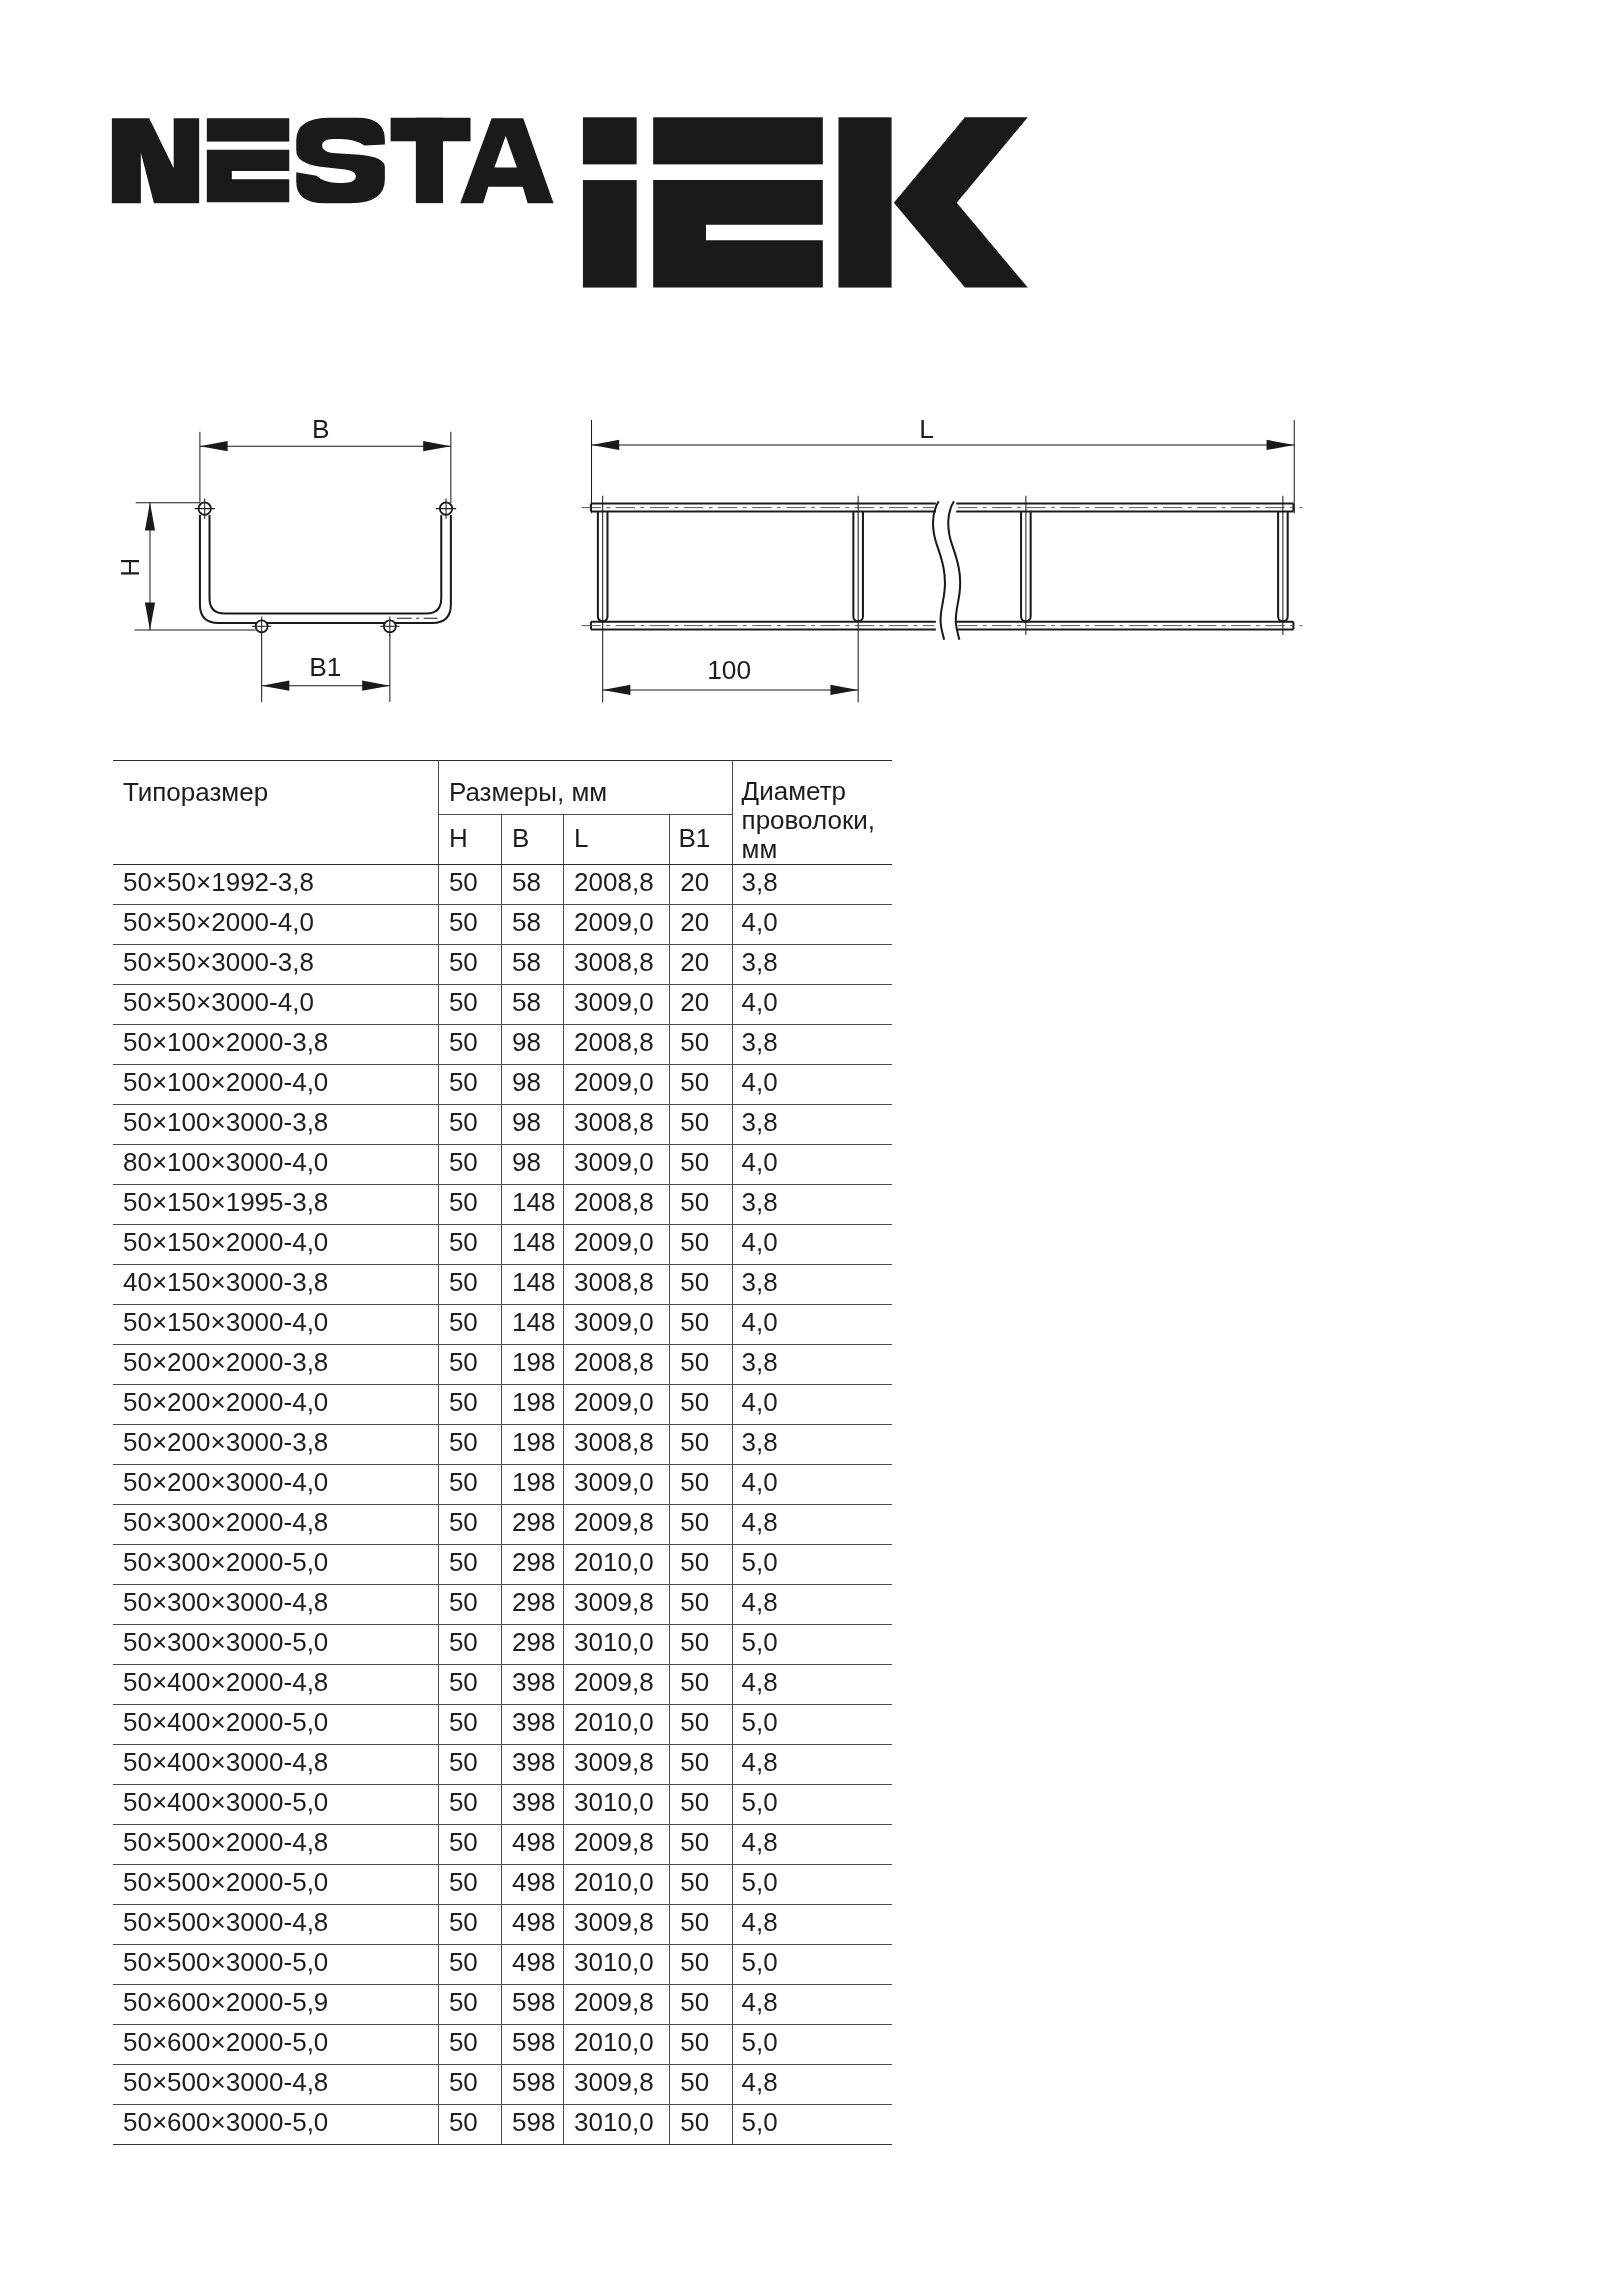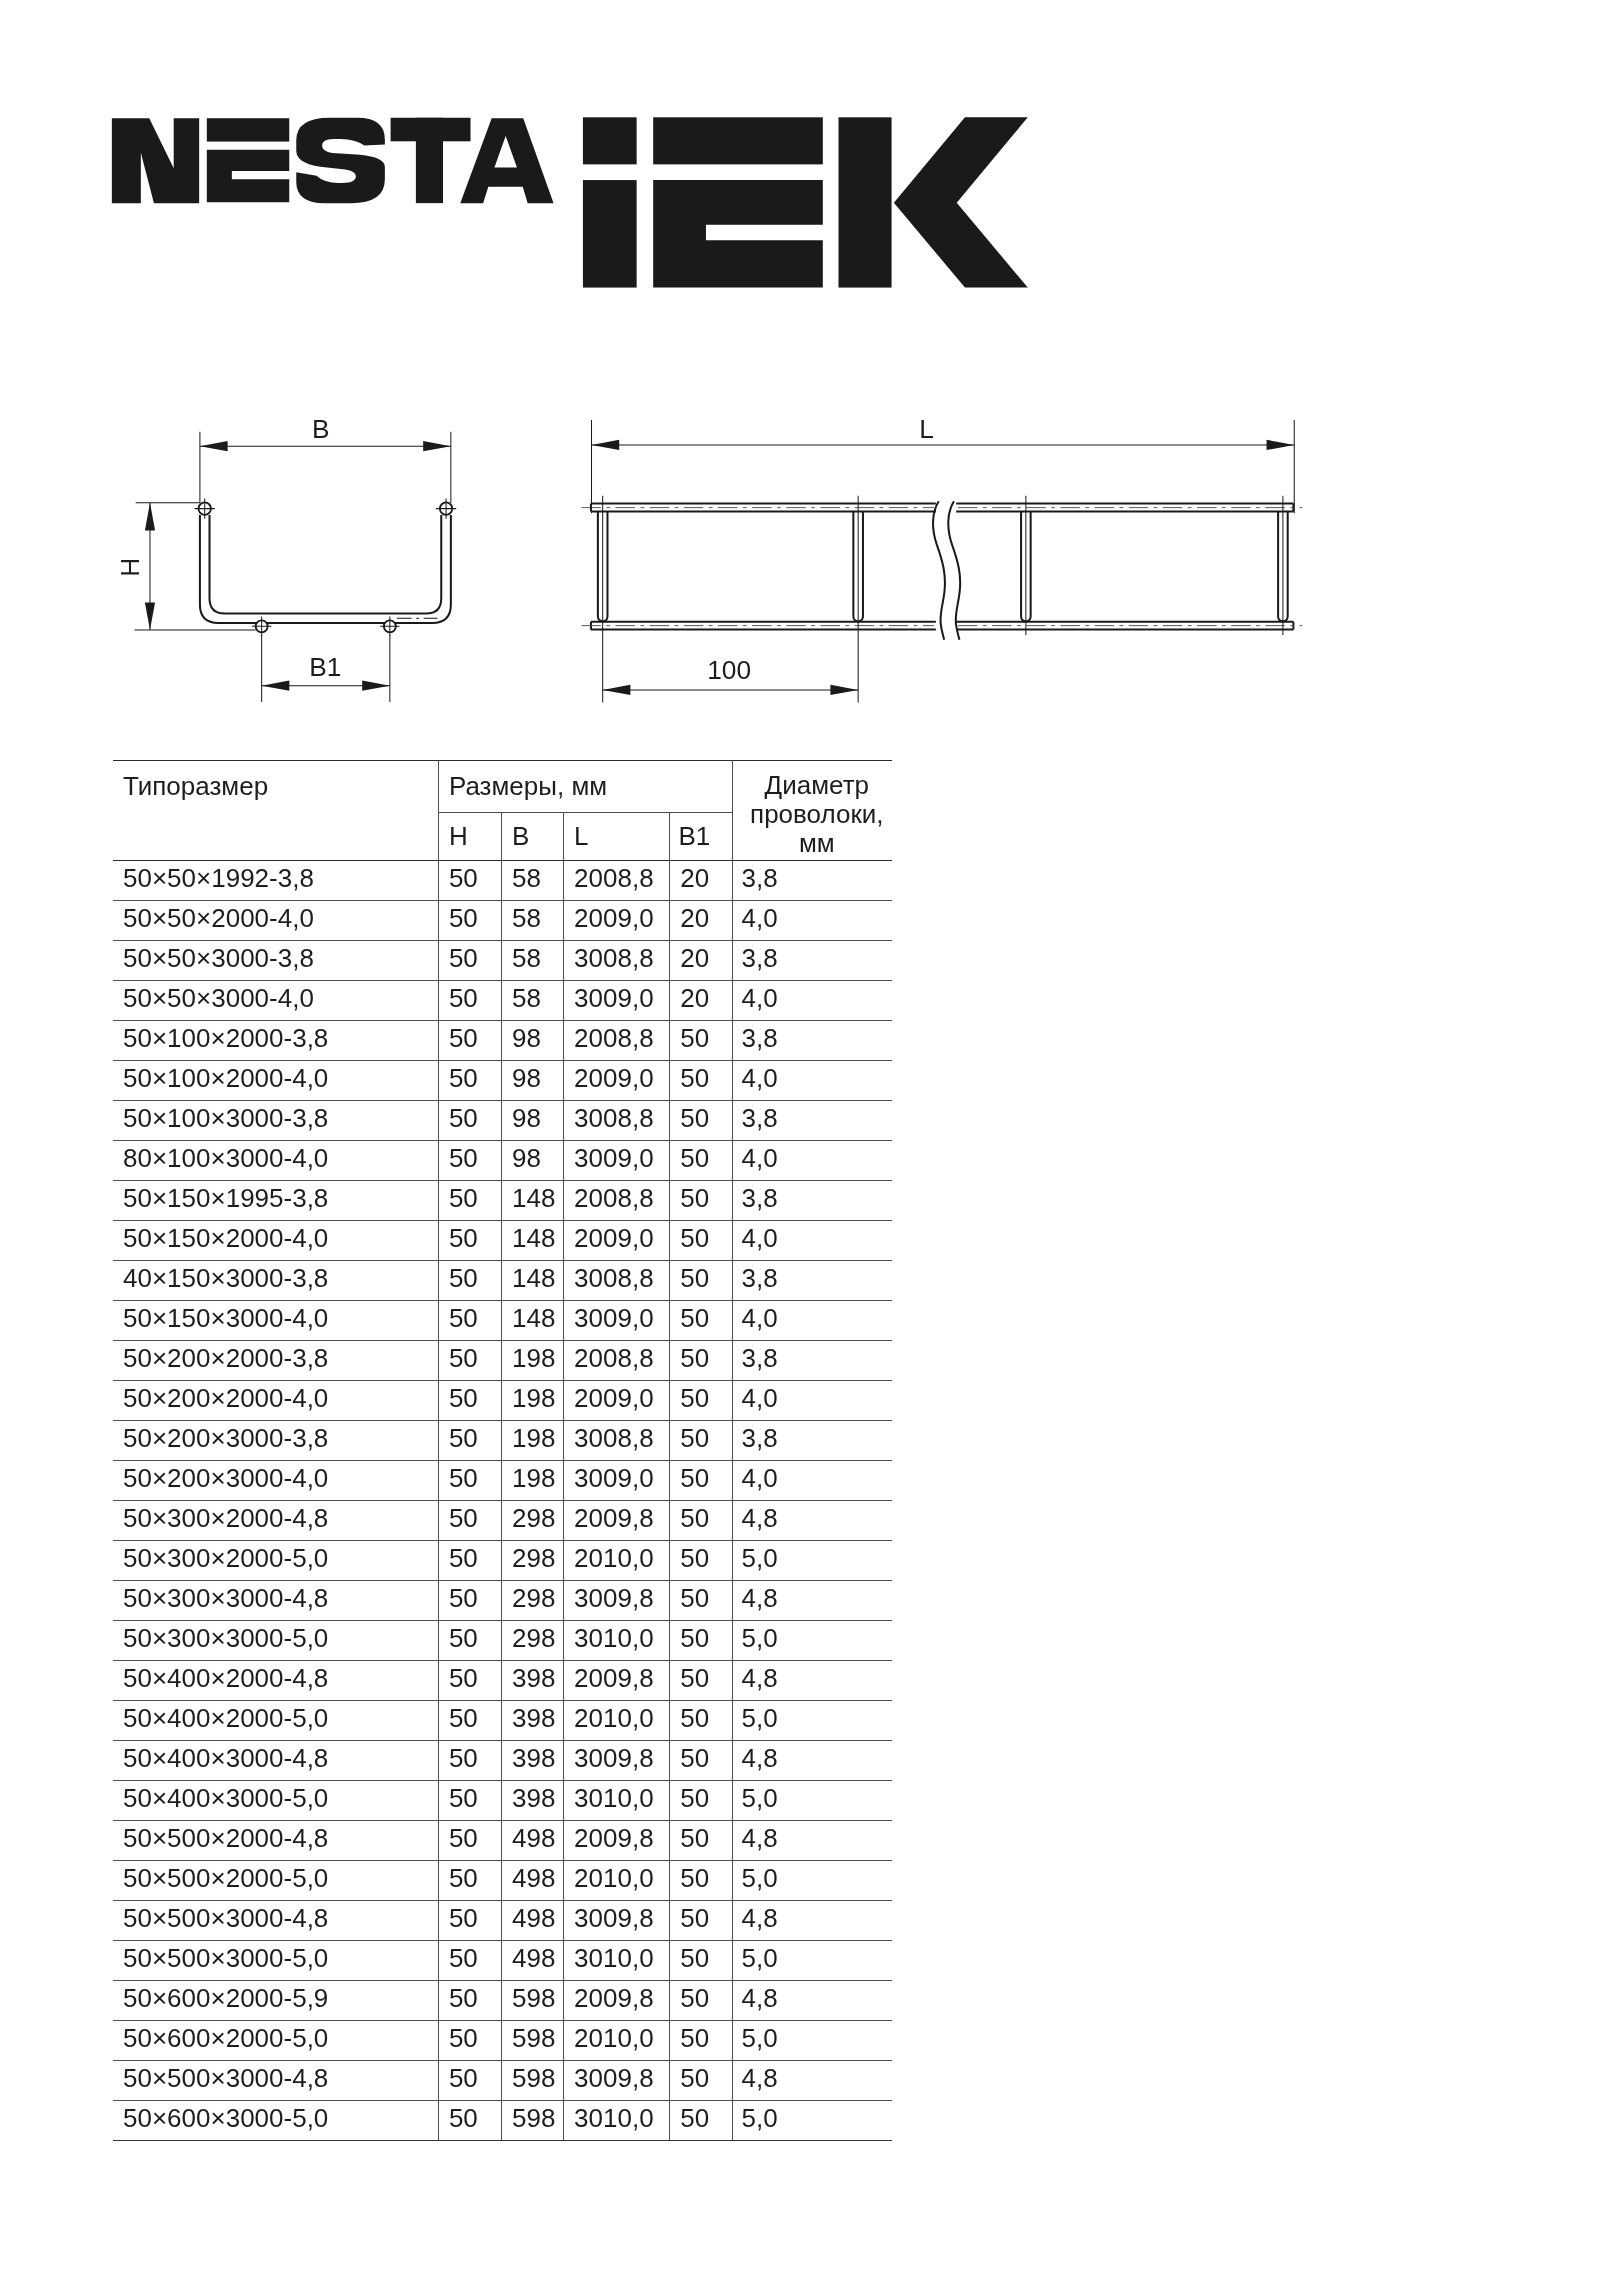--- a/index.html
+++ b/index.html
@@ -8,21 +8,21 @@
 table { position:absolute; left:113px; top:760px; width:779px; border-collapse:collapse; table-layout:fixed;
   font-size:26px; color:rgba(26,26,26,0.99); }
 td { vertical-align:middle; padding:0 0 0 10px; overflow:hidden; white-space:nowrap;
   border-left:0.9px solid #4d4d4d; border-right:0.9px solid #4d4d4d; }
 td:first-child { border-left:none; }
 td:last-child { border-right:none; padding-left:8.3px; }
 tbody tr { height:40px; }
 tbody td { border-top:0.9px solid #4d4d4d; padding-bottom:4.6px; }
 tr.first td { border-top:1.8px solid #2b2b2b; }
 tr.last td { border-bottom:1.3px solid #333; }
-thead td { vertical-align:top; padding-top:10px; border-top:1.8px solid #2b2b2b; }
+thead td { vertical-align:top; padding-top:16px; border-top:1.8px solid #2b2b2b; }
 #caption { position:absolute; left:111px; top:2197px; font-size:29px; color:rgba(26,26,26,0.99); white-space:nowrap; }
 </style></head>
 <body>
 <div id="page">
 
 <svg width="1617" height="2290" viewBox="0 0 1752 2481" fill="none">
 
   <g fill="#1a1a1a">
 
     <path d="M121.2,128 L161.7,128 L188.2,182.2 L188.2,128 L215.8,128 L215.8,220 L166.8,220 L152.6,165.4 L152.6,220 L121.2,220 Z"></path>
@@ -185,21 +185,21 @@
         <col style="width:63px">
         <col style="width:62px">
         <col style="width:106px">
         <col style="width:63px">
         <col style="width:159px">
       </colgroup>
 <thead>
 <tr style="height:52px">
   <td rowspan="2" style="border-bottom:1.8px solid #2b2b2b;">Типоразмер</td>
   <td colspan="4" style="border-bottom:0.9px solid #4d4d4d;margin-top:21px;">Размеры, мм</td>
-  <td rowspan="2" style="border-bottom:1.8px solid #2b2b2b; white-space:normal; line-height:29px;text-align:center;">Диаметр проволоки, мм</td>
+  <td rowspan="2" style="border-bottom:1.8px solid #2b2b2b; white-space:normal; line-height:29px;">Диаметр проволоки, мм</td>
 </tr>
 <tr style="height:48px">
   <td style="padding-top:8.3px;border-top:0.9px solid #4d4d4d;border-bottom:1.8px solid #2b2b2b;">H</td>
   <td style="padding-top:8.3px;border-top:0.9px solid #4d4d4d;border-bottom:1.8px solid #2b2b2b;">B</td>
   <td style="padding-top:8.3px;border-top:0.9px solid #4d4d4d;border-bottom:1.8px solid #2b2b2b;">L</td>
   <td style="padding-top:8.3px;border-top:0.9px solid #4d4d4d;border-bottom:1.8px solid #2b2b2b;">B1</td>
 </tr>
 </thead>
 <tbody>
 <tr class="first">

